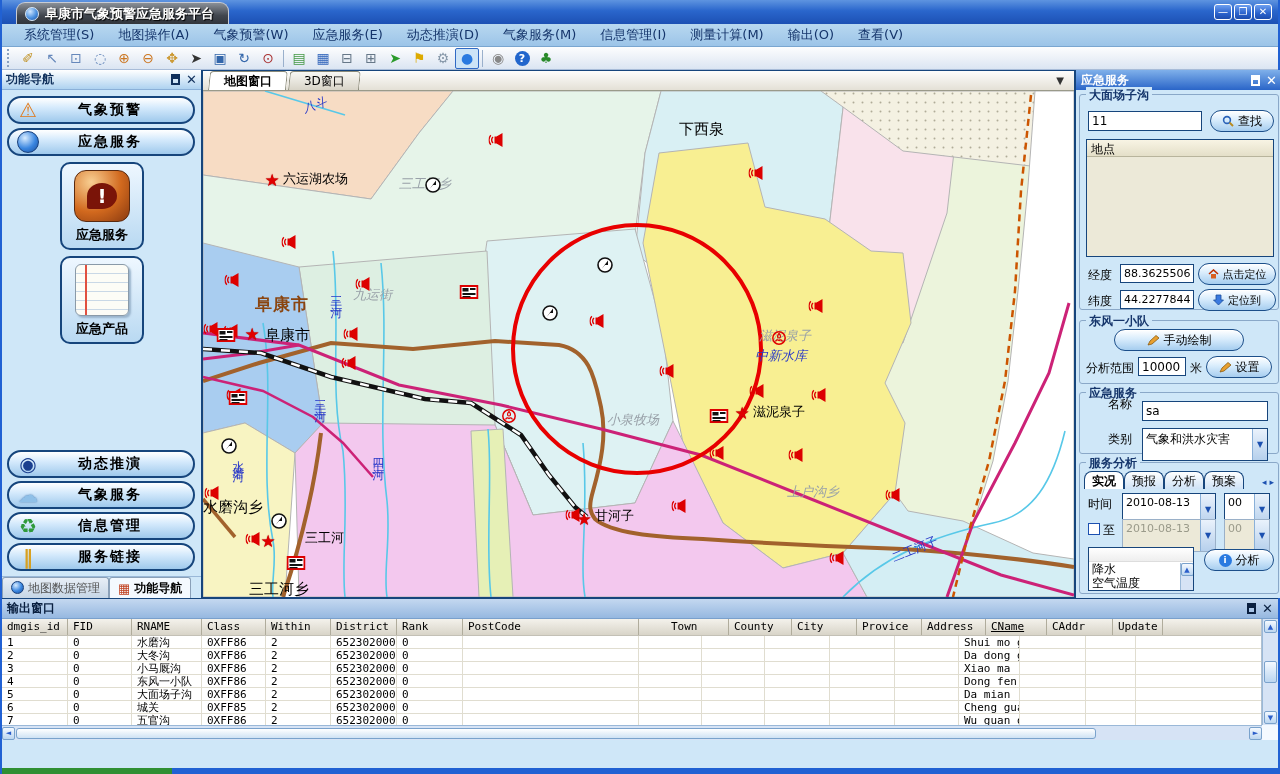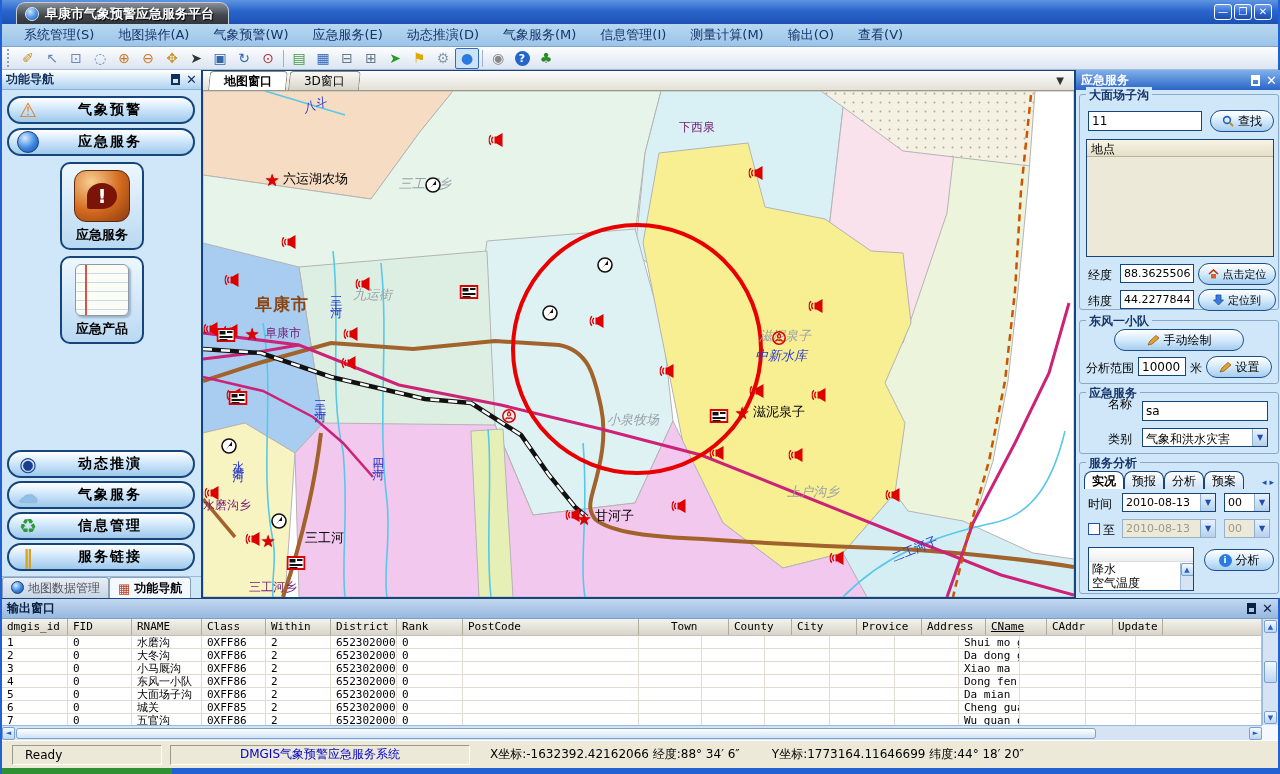--- a/index.html
+++ b/index.html
@@ -82,21 +82,21 @@
   .map-tab.active { background:#fff; font-weight:bold; }
   #map-caret { margin-left:auto; margin-right:10px; align-self:center; color:#333; font-size:10px; }
   #map-canvas { position:absolute; left:0; top:20px; width:871px; height:506px; overflow:hidden; cursor:crosshair; background:#fff; }
   #map-canvas svg.base { position:absolute; left:0; top:0; }
   #map-markers,#map-labels { position:absolute; left:0; top:0; width:100%; height:100%; }
   .marker { position:absolute; transform:translate(-50%,-50%); line-height:0; }
   .marker .star { font-size:17px; line-height:1; color:#e00000; text-shadow:0 0 1px #900; }
   .ml { position:absolute; white-space:nowrap; line-height:1.1; }
   .ml.place { color:#000; font-size:13px; }
   .ml.city  { color:#8a4510; font-weight:bold; font-size:17px; letter-spacing:1px; }
-  .ml.area  { color:#701a75; font-size:12px; }
+  .ml.area  { color:#000000; font-size:15px; }
   .ml.areai { color:#98a0a8; font-size:13px; font-style:italic; }
   .ml.wateri{ color:#2838c8; font-size:13px; font-style:italic; }
   .ml.water { color:#2838c8; font-size:12px; font-style:italic; }
   .ml.river { color:#2838c8; font-size:12px; }
   .ml.vert  { writing-mode:vertical-rl; text-orientation:upright; letter-spacing:5px; }
 
   
   #rightpanel { position:absolute; left:1073px; top:0; width:207px; height:528px; background:#cfe7f8; border-left:1px solid #16457c; }
   #rp-header { position:absolute; left:0; top:0; width:100%; height:20px; background:linear-gradient(#7fb0ea,#2a65c8);
     color:#fff; font-weight:bold; display:flex; align-items:center; padding:0 5px; }
@@ -106,21 +106,21 @@
   .gtitle { position:absolute; top:-8px; left:6px; background:#cfe7f8; padding:0 3px; font-weight:bold; color:#15356b; font-size:12px; }
   .tf { position:absolute; border:1px solid #16457c; background:#fff; font-size:12px; padding:1px 3px;
     font-family:"DejaVu Sans","Liberation Sans",sans-serif; }
   .pillbtn { position:absolute; border:1px solid #1c4f8a; border-radius:11px;
     background:linear-gradient(#ffffff,#d8ecfc 45%,#a6cdef); display:flex; align-items:center; justify-content:center;
     gap:4px; font-size:12px; color:#000; height:22px; box-shadow:inset 0 1px 0 #fff; }
   .flabel { position:absolute; font-size:12px; color:#000; }
   .listbox { position:absolute; border:1px solid #16457c; background:#ece9d8; }
   .listbox .lb-head { height:17px; background:linear-gradient(#f8f4e4,#e4dfc8); border-bottom:1px solid #b8b49c;
     font-size:12px; padding:1px 4px; color:#000; }
-  .combo { position:absolute; border:1px solid #16457c; background:#fff; display:flex; height:19px; }
+  .combo { position:absolute; border:1px solid #16457c; background:#fff; display:flex; height:33px; }
   .combo .val { flex:1; font-size:11px; padding:2px 3px; overflow:hidden; white-space:nowrap; }
   .combo .cbtn { width:15px; background:linear-gradient(#eaf2fc,#b6d0ec); border-left:1px solid #8ab0d8; color:#1c50b0;
     font-size:8px; display:grid; place-items:center; }
   .combo.disabled { background:#ece9d8; border-color:#9ab0c8; }
   .combo.disabled .val { color:#9a9a8a; }
   .atab-row { position:absolute; display:flex; align-items:flex-end; }
   .atab { height:18px; padding:1px 7px; border:1px solid #16457c; border-bottom:none; border-radius:8px 8px 0 0;
     background:linear-gradient(#ffffff,#cfe2f6); font-size:12px; }
   .atab.active { background:#fff; font-weight:bold; }
   .tab-scroll { font-size:9px; color:#1c50b0; margin-left:2px; }
@@ -848,22 +848,16 @@
       <span class="sb-btn">▼</span>
     </div>
     <div id="out-hscroll">
       <span class="sb-btn">◄</span>
       <span class="hthumb" style="width:1080px;"></span>
       <span style="flex:1;"></span>
       <span class="sb-btn">►</span>
     </div>
   </div>
 
-  <div id="statusbar">
-    <span class="status-cell" style="width:150px;">Ready</span>
-    <span class="status-cell" style="color:#0000cc; width:300px; justify-content:center;">DMGIS气象预警应急服务系统</span>
-    <span class="status-cell" style="border:none;">X坐标:-1632392.42162066 经度:88° 34′ 6″</span>
-    <span class="status-cell" style="border:none;">Y坐标:1773164.11646699 纬度:44° 18′ 20″</span>
-  </div>
   <div id="bottomframe">
       <div class="green"></div>
     </div>
 </div>
 
 </body></html>

